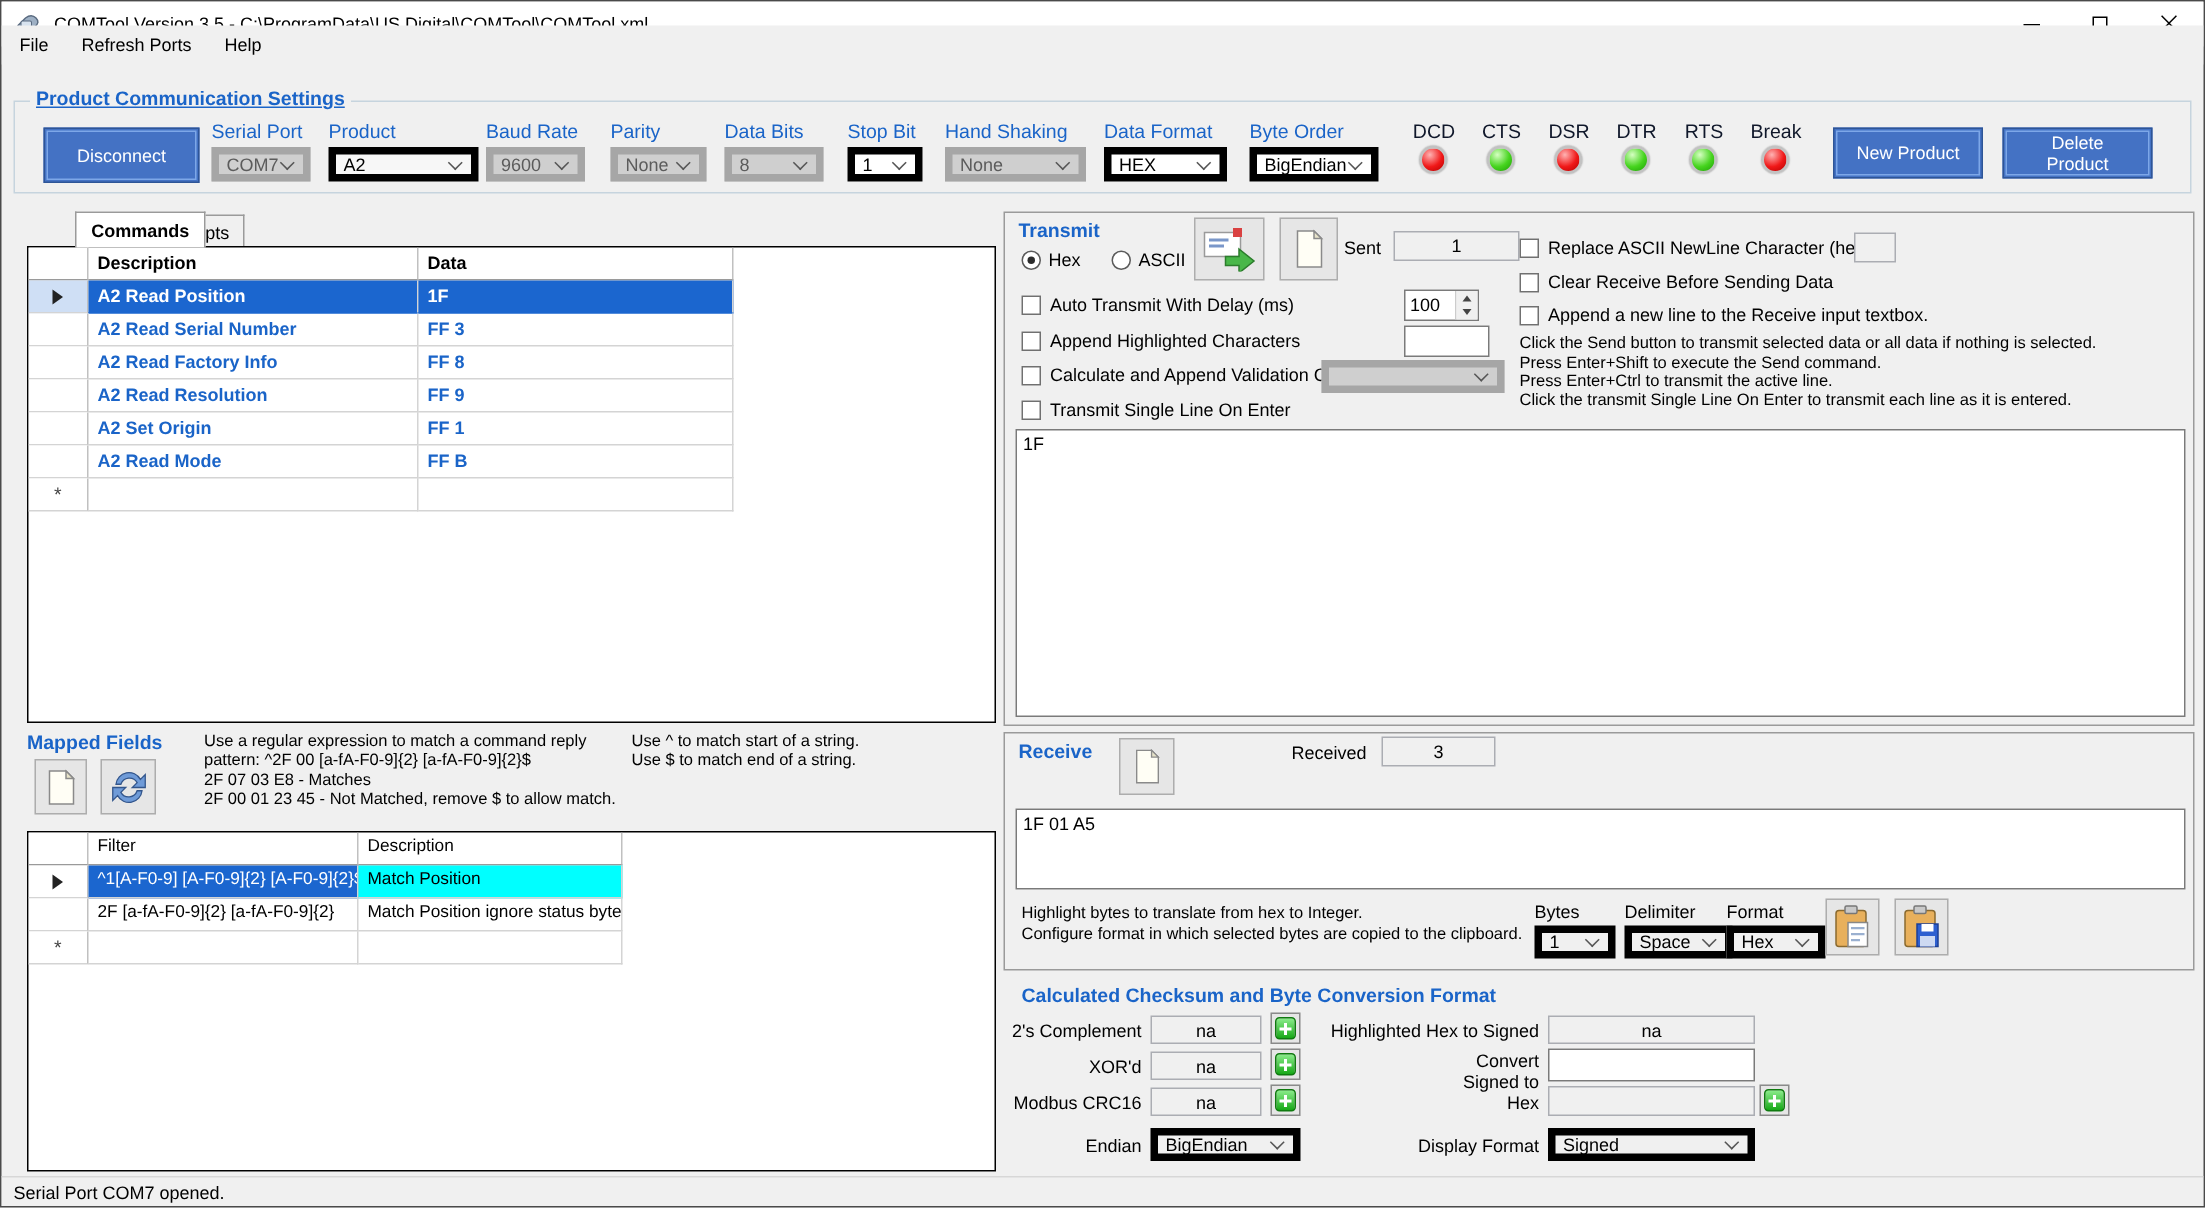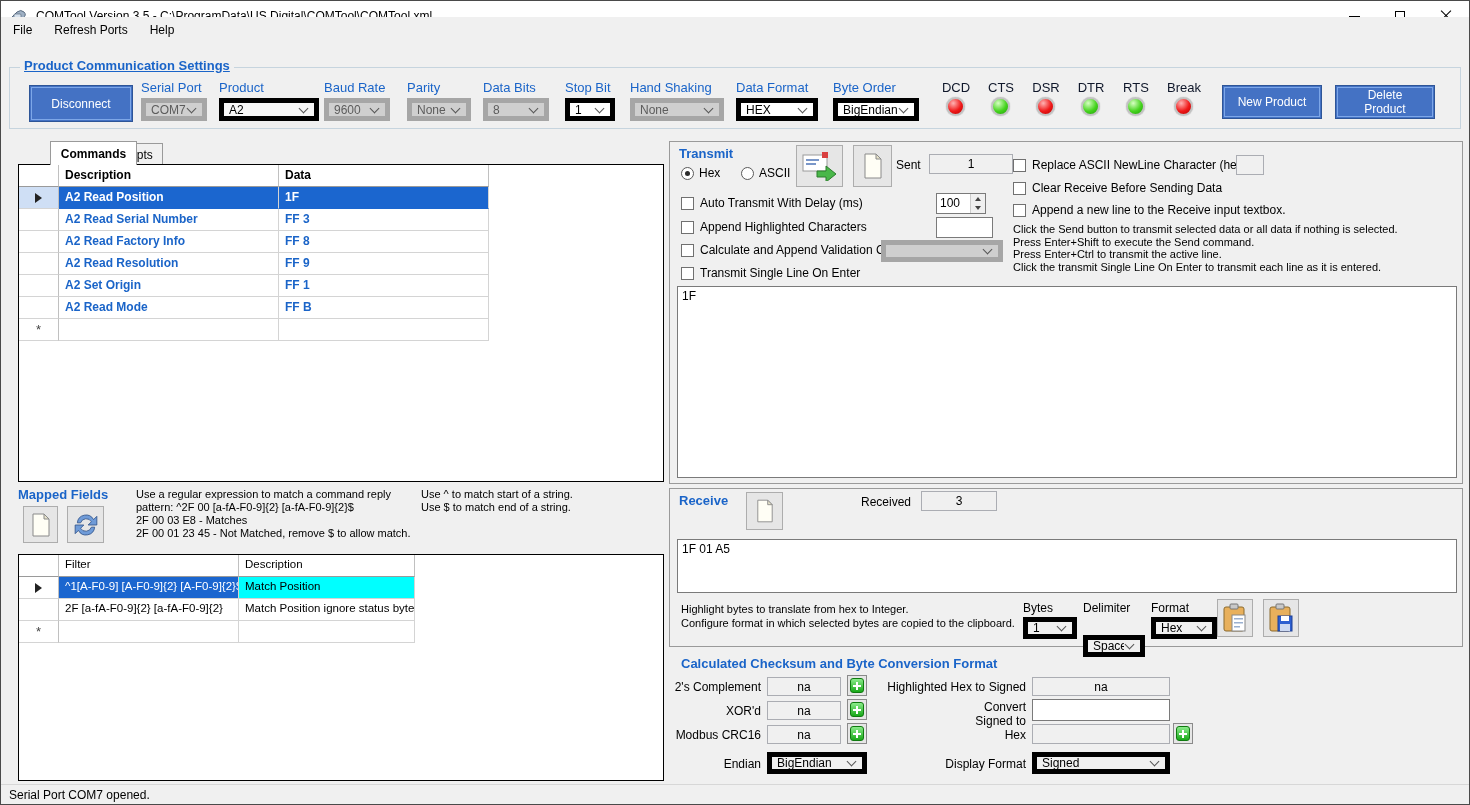--- a/index.html
+++ b/index.html
@@ -259,21 +259,21 @@
   </div>
   <div class="iconbtn" style="left:66px; top:505px; width:37px; height:37px;">
     <svg width="26" height="26" viewBox="0 0 24 24">
       <path d="M4 10 A8 8 0 0 1 19 7 L22 4 L22 12 L14 12 L17 9 A5.5 5.5 0 0 0 7 10 Z" fill="#6f9bd8" stroke="#33568c" stroke-width="0.8"></path>
       <path d="M20 14 A8 8 0 0 1 5 17 L2 20 L2 12 L10 12 L7 15 A5.5 5.5 0 0 0 17 14 Z" fill="#6f9bd8" stroke="#33568c" stroke-width="0.8"></path>
     </svg>
   </div>
   <div class="hint" style="left:135px; top:487px;">
     <div>Use a regular expression to match a command reply</div>
     <div>pattern:  ^2F 00 [a-fA-F0-9]{2} [a-fA-F0-9]{2}$</div>
-    <div>2F 00 03 E8 - Matches</div>
+    <div>2F 07 03 E8 - Matches</div>
     <div>2F 00 01 23 45 - Not Matched, remove $ to allow match.</div>
   </div>
   <div class="hint" style="left:420px; top:487px;">
     <div>Use ^ to match start of a string.</div>
     <div>Use $ to match end of a string.</div>
   </div>
 
   <div class="grid" style="left:17px; top:553px; width:646px; height:227px; font-size:11.5px;">
     <div class="grow ghead">
       <div class="rowhdr" style="border-bottom:1px solid #9a9a9a;"></div>
@@ -389,21 +389,21 @@
     <div>Highlight bytes to translate from hex to Integer.</div>
     <div>Configure format in which selected bytes are copied to the clipboard.</div>
   </div>
 
   <span class="lbl" style="left:1022px; top:600px;">Bytes</span>
   <div class="combo flat" style="left:1022px; top:616px; width:54px; height:22px;">
       <span class="val">1</span>
       <span class="chev"></span>
     </div>
   <span class="lbl" style="left:1082px; top:600px;">Delimiter</span>
-  <div class="combo flat" style="left:1082px; top:634px; width:62px; height:22px;">
+  <div class="combo flat" style="left:1082px; top:616px; width:72px; height:22px;">
       <span class="val">Space</span>
       <span class="chev"></span>
     </div>
   <span class="lbl" style="left:1150px; top:600px;">Format</span>
   <div class="combo flat" style="left:1150px; top:616px; width:66px; height:22px;">
       <span class="val">Hex</span>
       <span class="chev"></span>
     </div>
 
   <div class="iconbtn" style="left:1216px; top:598px; width:36px; height:38px;">

